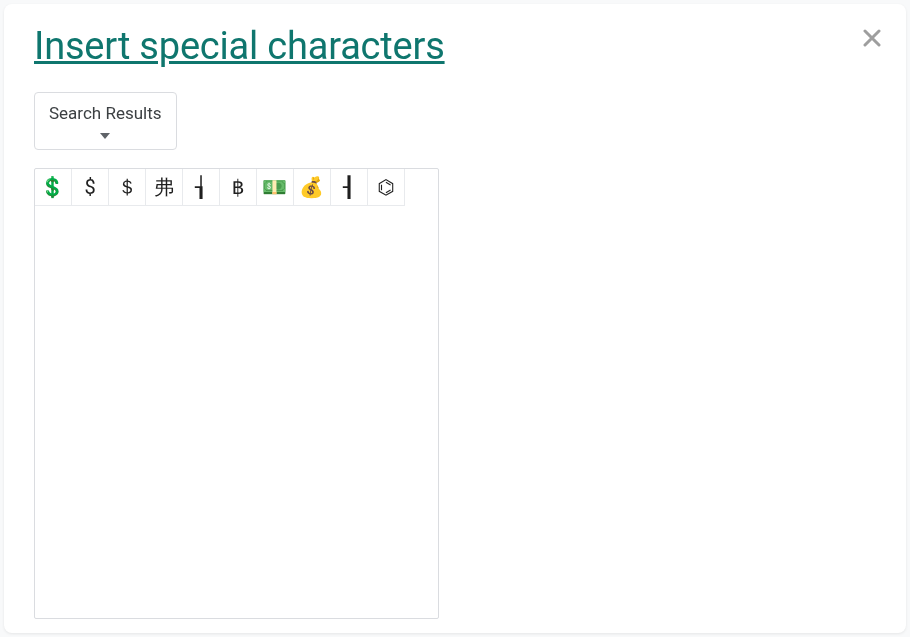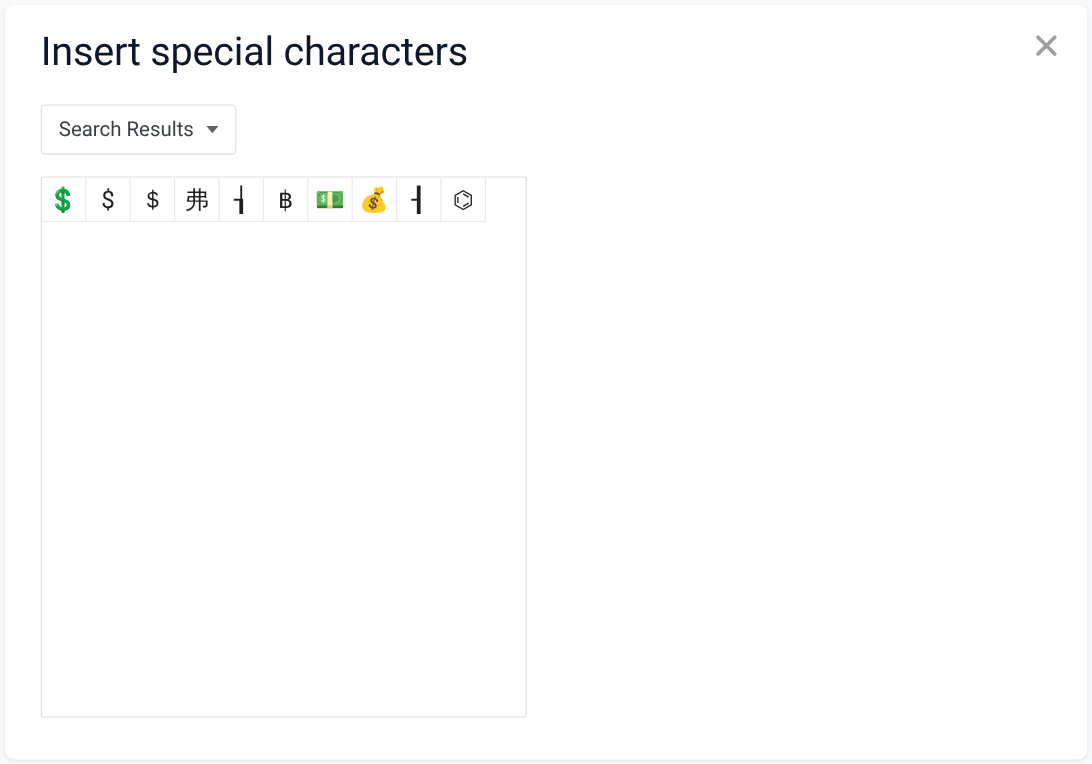--- a/index.html
+++ b/index.html
@@ -26,38 +26,40 @@
       height: 24px;
       cursor: pointer;
       color: #9e9e9e;
       font-size: 24px;
       line-height: 1;
       display: flex;
       align-items: center;
       justify-content: center;
     }
     .title {
-      font-size: 33px;
+      font-size: 38px;
       font-weight: 400;
-      color: #0f172a;
+      color: #0f766e;
       margin-bottom: 24px;
       letter-spacing: -0.2px;
+      text-decoration: underline;
     }
     .category-select {
       display: inline-flex;
       align-items: center;
       gap: 10px;
       border: 1px solid #dadce0;
       border-radius: 4px;
       padding: 10px 14px;
       font-size: 17px;
       color: #3c4043;
       cursor: pointer;
       margin-bottom: 18px;
       background: #fff;
+      flex-direction: column;
     }
     .caret {
       width: 0; height: 0;
       border-left: 5px solid transparent;
       border-right: 5px solid transparent;
       border-top: 6px solid #5f6368;
     }
     .panels {
       display: flex;
       gap: 18px;

